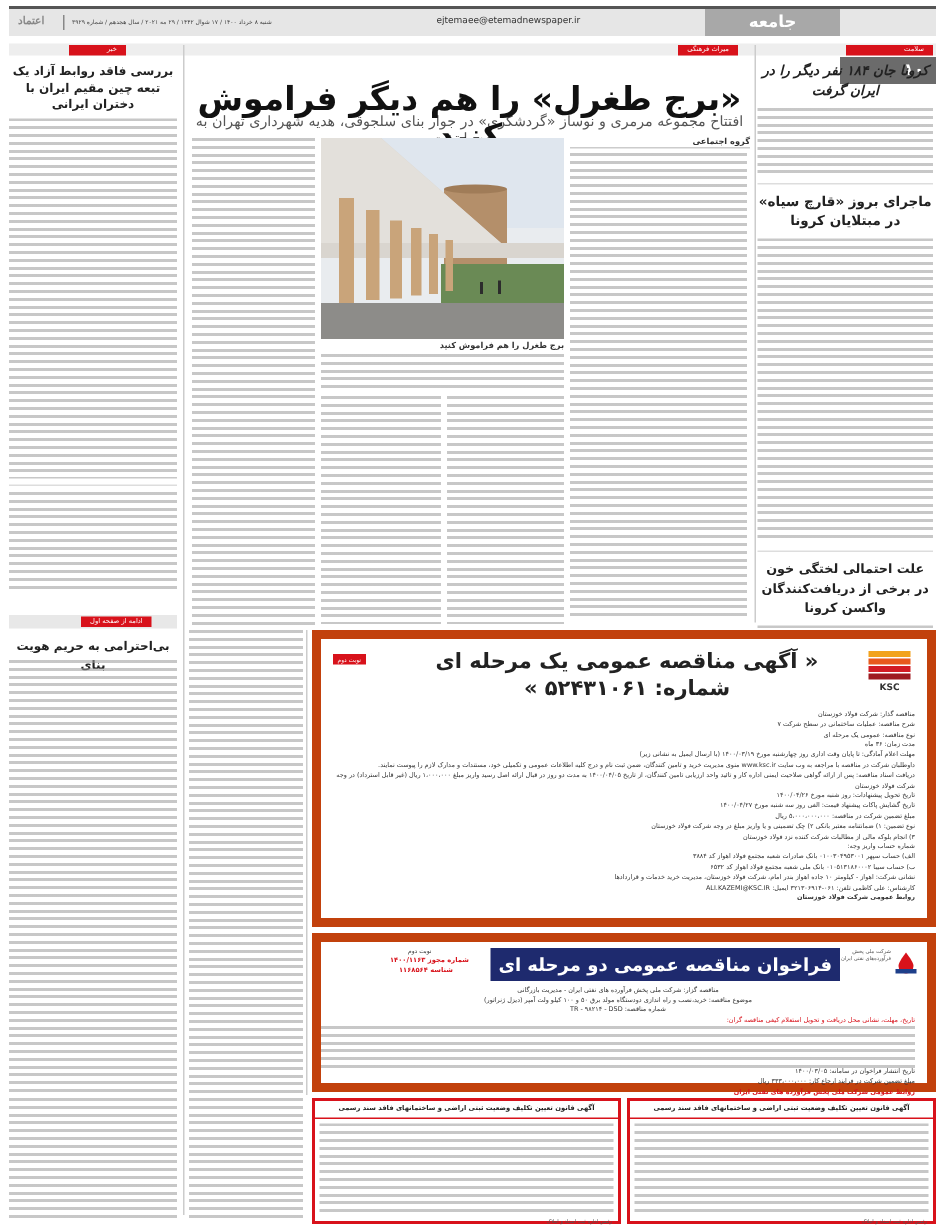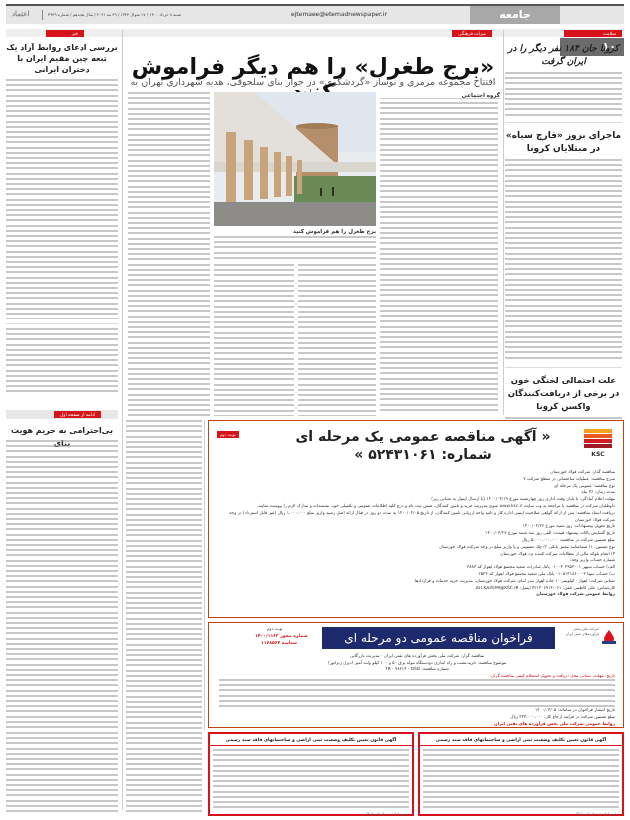--- a/index.html
+++ b/index.html
@@ -15,21 +15,21 @@
   .hdr .sep { position: absolute; left: 36px; top: 4px; width: 1px; height: 10px; background: #888; }
   .tagbar { height: 8px; background: #eee; }
   .tag { position: absolute; background: #d8121b; color: #fff; font-size: 4.5px; line-height: 7px; padding: 0 6px; height: 7px; }
   .col-rule { background: #ccc; width: 1px; }
   .lines { background: repeating-linear-gradient(to bottom, #9a9a9a 0px, #9a9a9a 2px, transparent 2px, transparent 5.2px); opacity: .55; }
   h1.main { font-size: 22px; font-weight: 900; text-align: center; color: #111; }
   .kicker { font-size: 9.5px; color: #555; text-align: center; }
   h2 { font-weight: bold; color: #222; text-align: center; line-height: 13px; }
   .sub { font-size: 5.5px; font-weight: bold; color: #333; }
   .photo { overflow: hidden; background: #d9d3c8; }
-  .ad-box { border: 1px solid #c2410c; background: #fff; }
+  .ad-box { border: 6px solid #c2410c; background: #fff; }
   .ksc { display: flex; flex-direction: column; align-items: center; }
   .ad-red { border: 2px solid #d8121b; background: #fff; }
 </style>
 </head>
 <body>
 
 <div class="abs hdr">
   <div class="pgnum">۱۰</div>
   <div class="section">جامعه</div>
   <div class="email">ejtemaee@etemadnewspaper.ir</div>
@@ -89,21 +89,21 @@
   </svg>
 </div>
 <div class="abs sub" style="top:228px;left:214px;width:162px;text-align:right;">برج طغرل را هم فراموش کنید</div>
 <div class="abs lines" style="top:236px;left:214px;width:162px;height:24px;"></div>
 
 <div class="abs lines" style="top:92px;left:128px;width:82px;height:326px;"></div>
 <div class="abs lines" style="top:264px;left:214px;width:80px;height:152px;"></div>
 <div class="abs lines" style="top:264px;left:298px;width:78px;height:152px;"></div>
 
 <div class="abs" style="top:42px;left:6px;width:112px;">
-  <h2 style="font-size:8px;line-height:11px;">بررسی ادعای روابط آزاد یک تبعه چین مقیم ایران با دختران ایرانی</h2>
+  <h2 style="font-size:8px;line-height:11px;">بررسی فاقد روابط آزاد یک تبعه چین مقیم ایران با دختران ایرانی</h2>
   <div class="lines" style="margin-top:4px;height:240px;"></div>
   <div style="height:1px;background:#ddd;margin:4px 0;"></div>
   <div class="lines" style="margin-top:4px;height:66px;"></div>
 </div>
 <div class="abs" style="top:410px;left:6px;width:112px;height:9px;background:#e8e8e8;"></div>
 <div class="abs tag" style="top:411px;left:54px;">ادامه از صفحه اول</div>
 <h2 class="abs" style="top:424px;left:6px;width:112px;font-size:8px;">بی‌احترامی به حریم هویت بنای</h2>
 <div class="abs lines" style="top:440px;left:6px;width:112px;height:290px;"></div>
 <div class="abs lines" style="top:420px;left:126px;width:76px;height:310px;"></div>
 
@@ -143,21 +143,21 @@
 </div>
 
 <div class="abs ad-box" style="top:622px;left:208px;width:416px;height:106px;">
   <div class="abs" style="top:6px;right:6px;width:16px;height:16px;">
     <svg width="16" height="16" viewBox="0 0 16 16">
         <path d="M8 1 C5 5 3 8 3 10 a5 5 0 0 0 10 0 C13 8 11 5 8 1z" fill="#d8121b"></path>
         <rect x="1" y="12" width="14" height="3" fill="#1e3f8a"></rect>
       </svg>
   </div>
   <div class="abs" style="top:4px;right:24px;width:40px;font-size:3.5px;color:#555;line-height:5px;text-align:right;">شرکت ملی پخش فرآورده‌های نفتی ایران</div>
-  <div class="abs" style="top:4px;left:113px;width:233px;height:22px;background:#1e2a6e;color:#fff;font-size:12px;font-weight:normal;text-align:center;line-height:22px;">فراخوان مناقصه عمومی دو مرحله ای</div>
+  <div class="abs" style="top:4px;left:113px;width:233px;height:22px;background:#1e2a6e;color:#fff;font-size:12px;font-weight:bold;text-align:center;line-height:22px;">فراخوان مناقصه عمومی دو مرحله ای</div>
   <div class="abs" style="top:3px;left:58px;font-size:4px;color:#333;">نوبت دوم</div>
   <div class="abs" style="top:10px;left:46px;font-size:4.5px;color:#d8121b;font-weight:bold;">شماره مجوز ۱۴۰۰/۱۱۶۳</div>
   <div class="abs" style="top:17px;left:52px;font-size:4.5px;color:#d8121b;font-weight:bold;">شناسه ۱۱۶۸۵۶۴</div>
   <div class="abs" style="top:30px;right:8px;width:396px;font-size:4.3px;line-height:6.6px;color:#333;text-align:right;">
     <div style="text-align:center;">مناقصه گزار: شرکت ملی پخش فرآورده های نفتی ایران - مدیریت بازرگانی</div>
     <div style="text-align:center;">موضوع مناقصه: خرید،نصب و راه اندازی دودستگاه مولد برق ۵۰ و ۱۰۰ کیلو ولت آمپر (دیزل ژنراتور)</div>
     <div style="text-align:center;">شماره مناقصه: TR - ۹۸۲۱۴ - DSD</div>
     <div style="color:#d8121b;">تاریخ، مهلت، نشانی محل دریافت و تحویل استعلام کیفی مناقصه گران:</div>
     <div class="lines" style="height:28px;"></div>
     <div>تاریخ انتشار فراخوان در سامانه: ۱۴۰۰/۰۳/۰۵</div>

